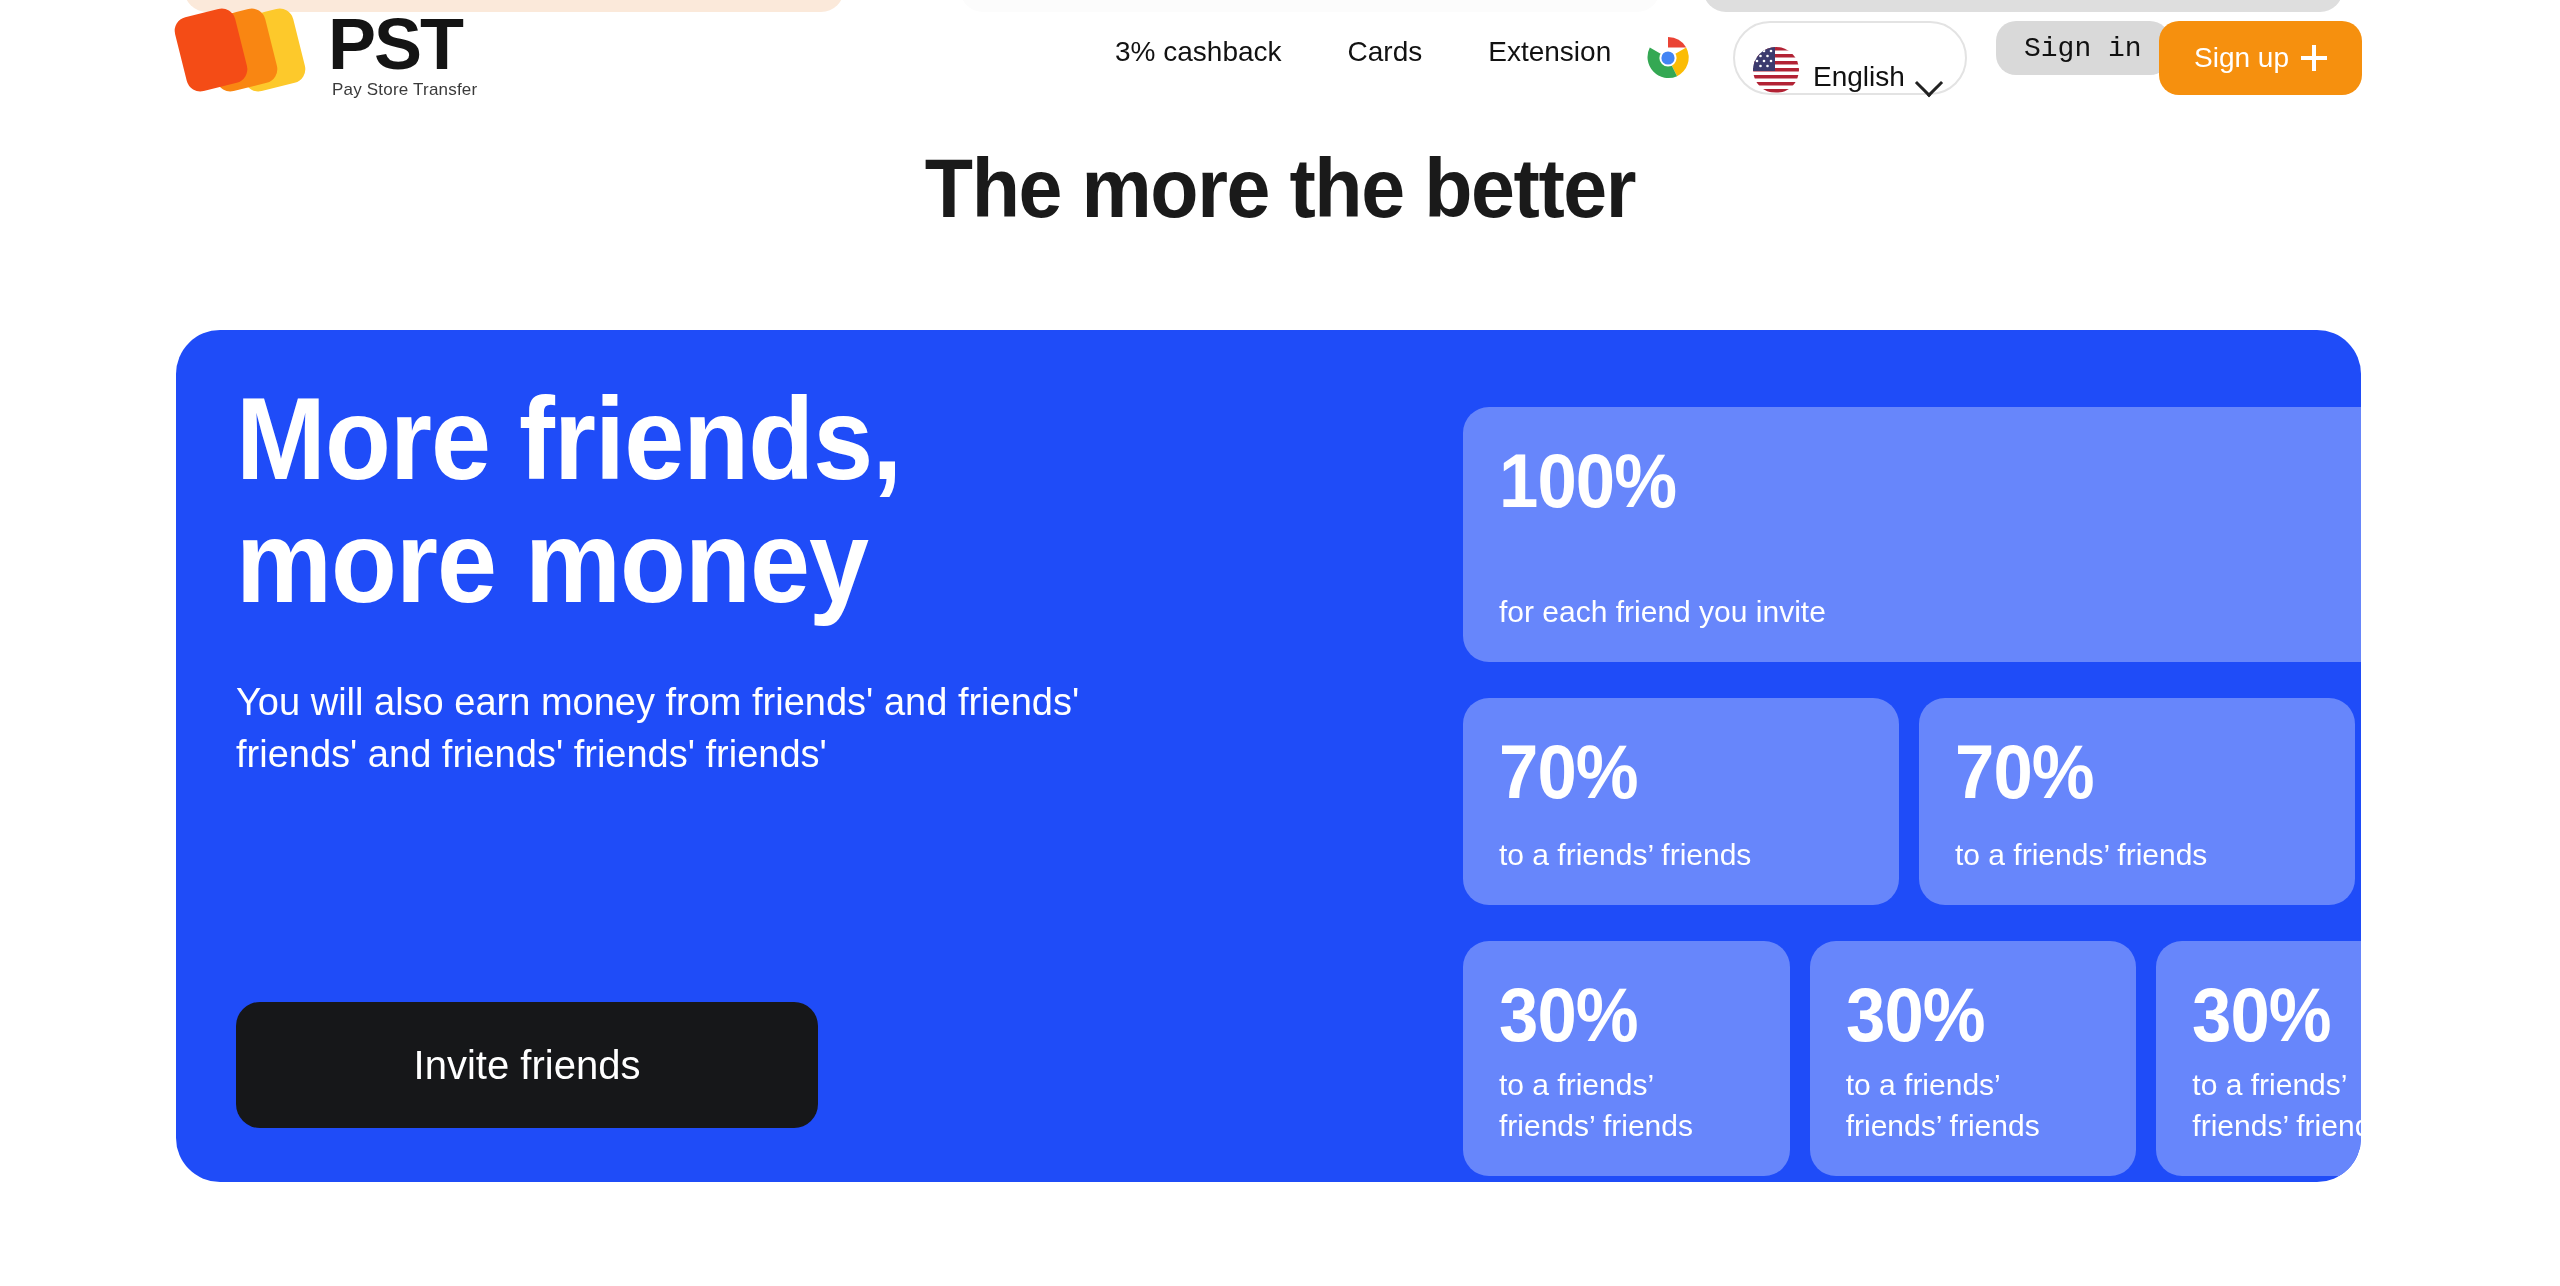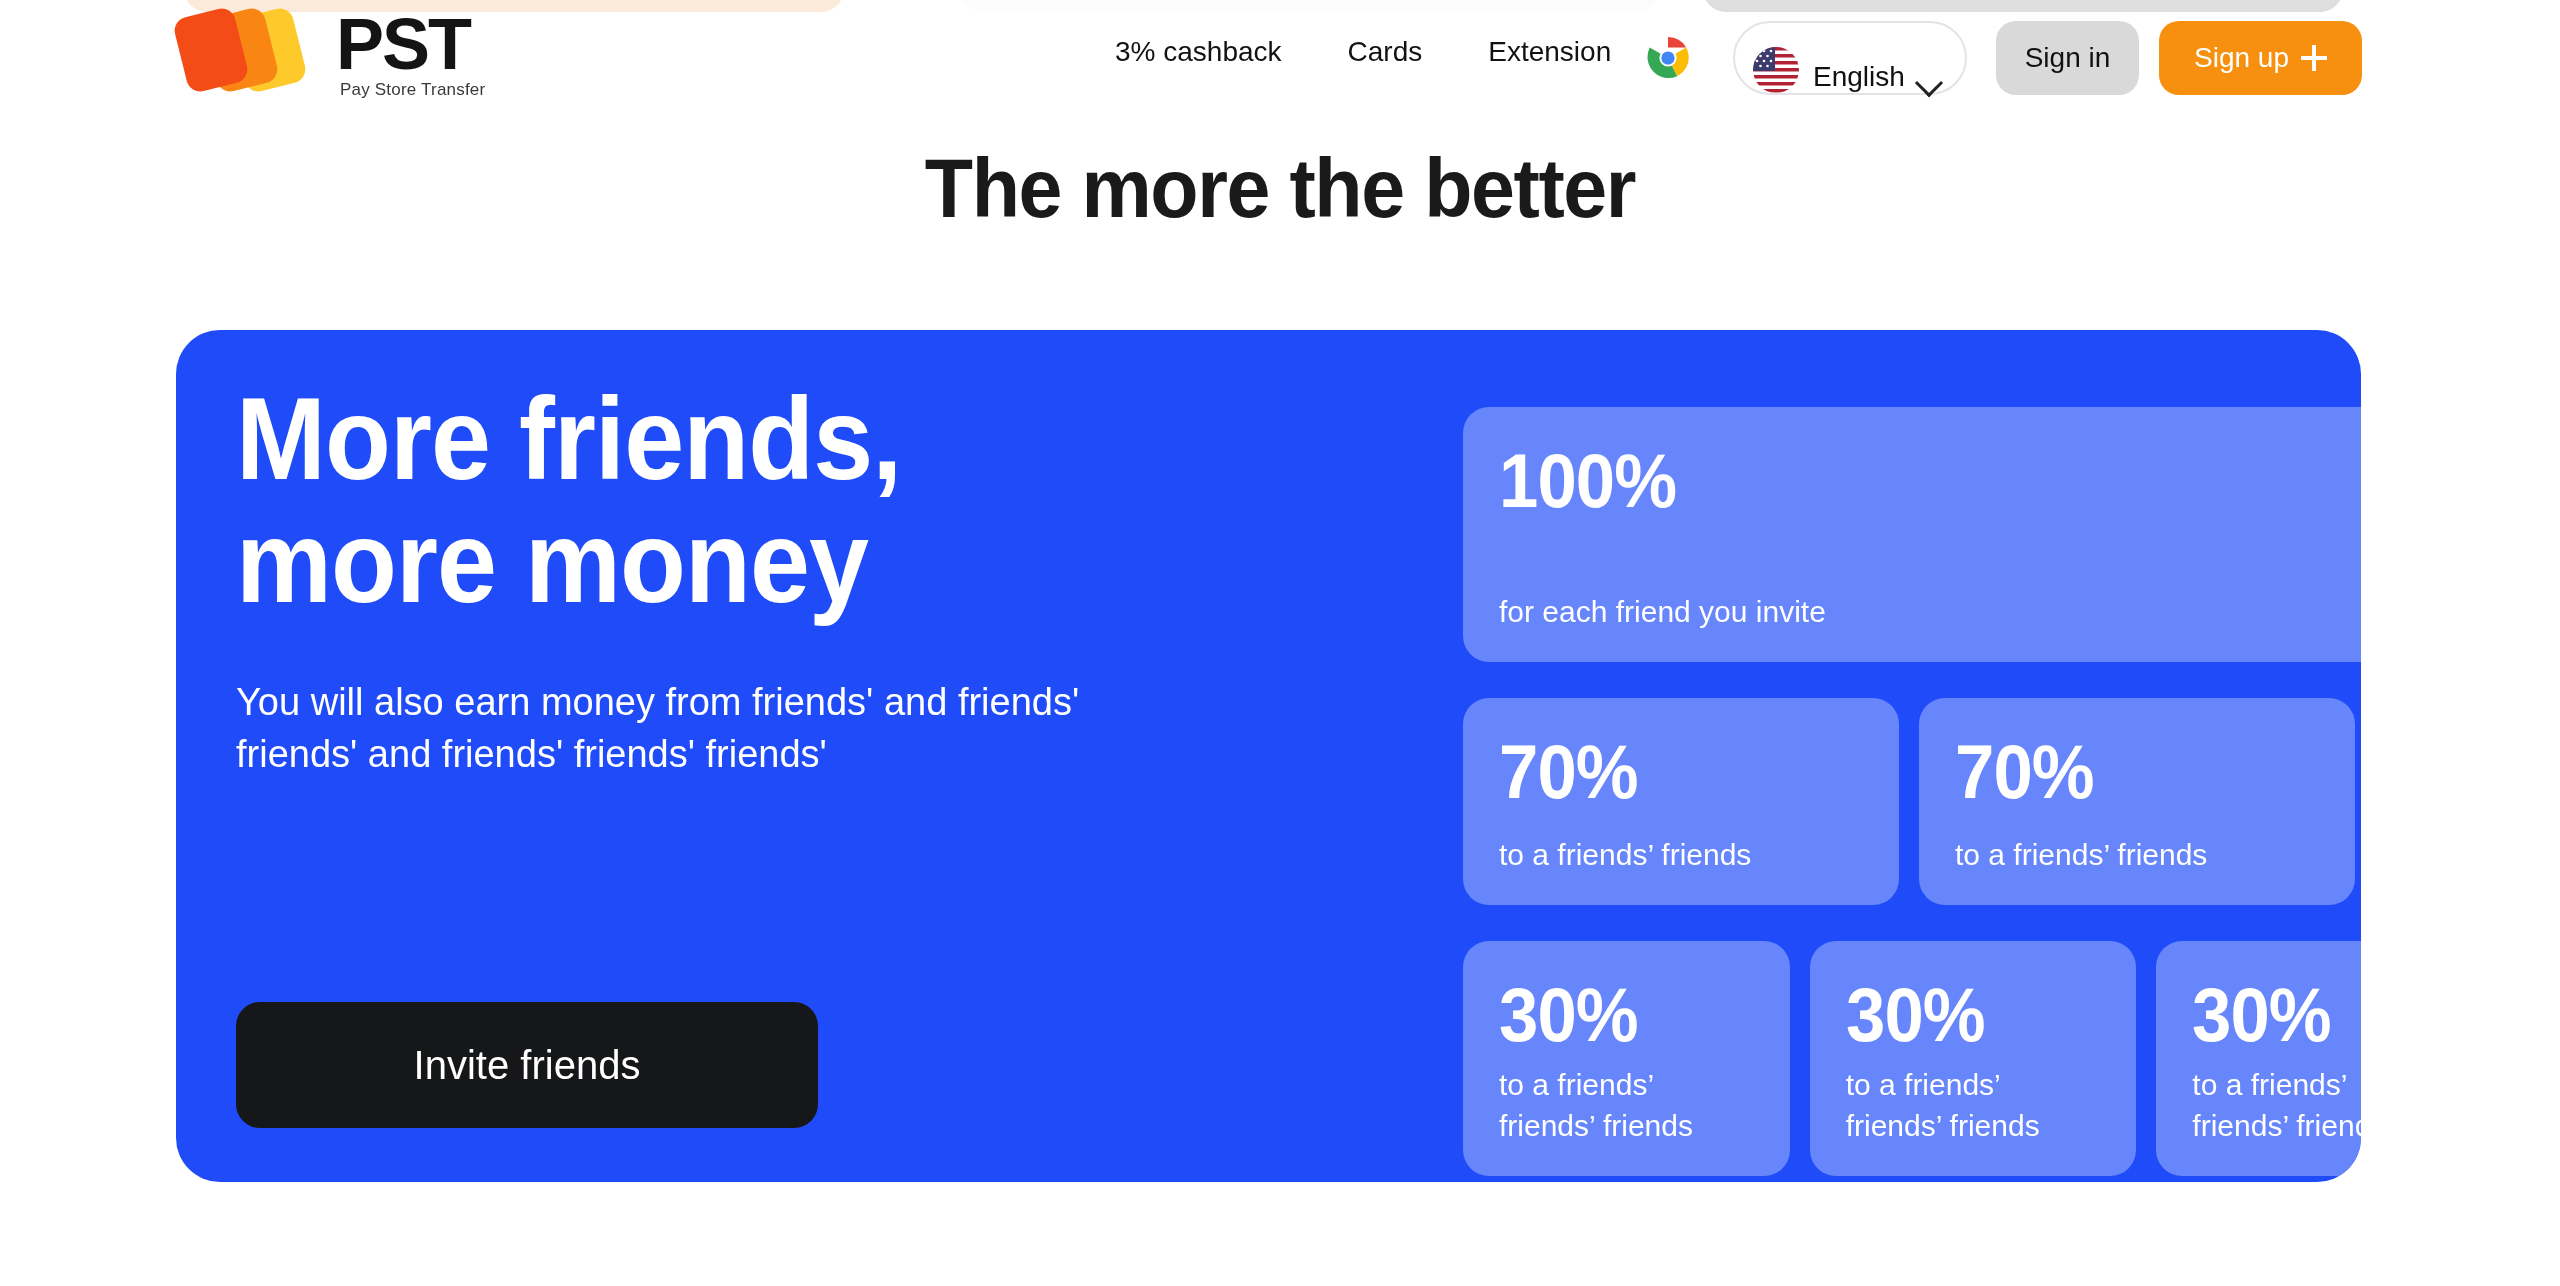--- a/index.html
+++ b/index.html
@@ -40,21 +40,21 @@
     display: flex;
     align-items: center;
   }
 
   .logo {
     position: absolute;
     left: 176px;
     top: 8px;
     display: flex;
     align-items: flex-start;
-    gap: 10px;
+    gap: 2px;
   }
   .logo-mark {
     position: relative;
     width: 150px;
     height: 86px;
   }
   .logo-card {
     position: absolute;
     width: 62px;
     height: 76px;
@@ -139,33 +139,33 @@
     border-right: 3px solid #222;
     border-bottom: 3px solid #222;
     transform: rotate(45deg);
     margin-top: -8px;
   }
 
   .btn-signin {
     position: absolute;
     left: 1996px;
     top: 21px;
-    height: 74px;
+    height: 54px;
     min-width: 143px;
     padding: 0 28px;
     border-radius: 20px;
     background: #d9d9d9;
     color: #111111;
     font-size: 28px;
     display: flex;
     align-items: center;
     justify-content: center;
     cursor: pointer;
     border: none;
-    font-family: Liberation Sans, sans-serif;
+    font-family: Liberation Mono, monospace;
   }
 
   .btn-signup {
     position: absolute;
     left: 2159px;
     top: 21px;
     height: 74px;
     min-width: 203px;
     padding: 0 28px;
     border-radius: 20px;

